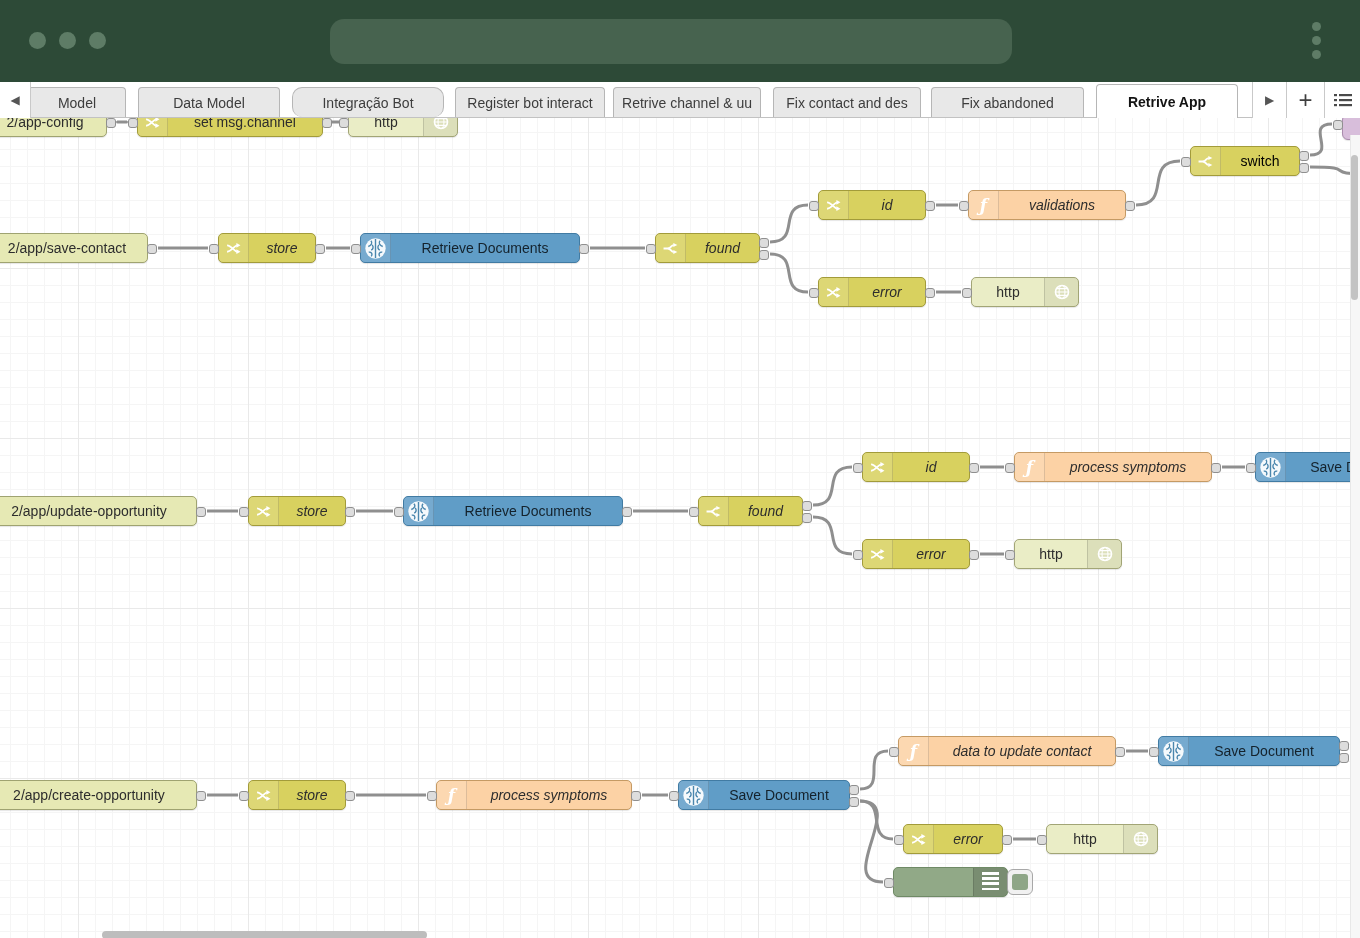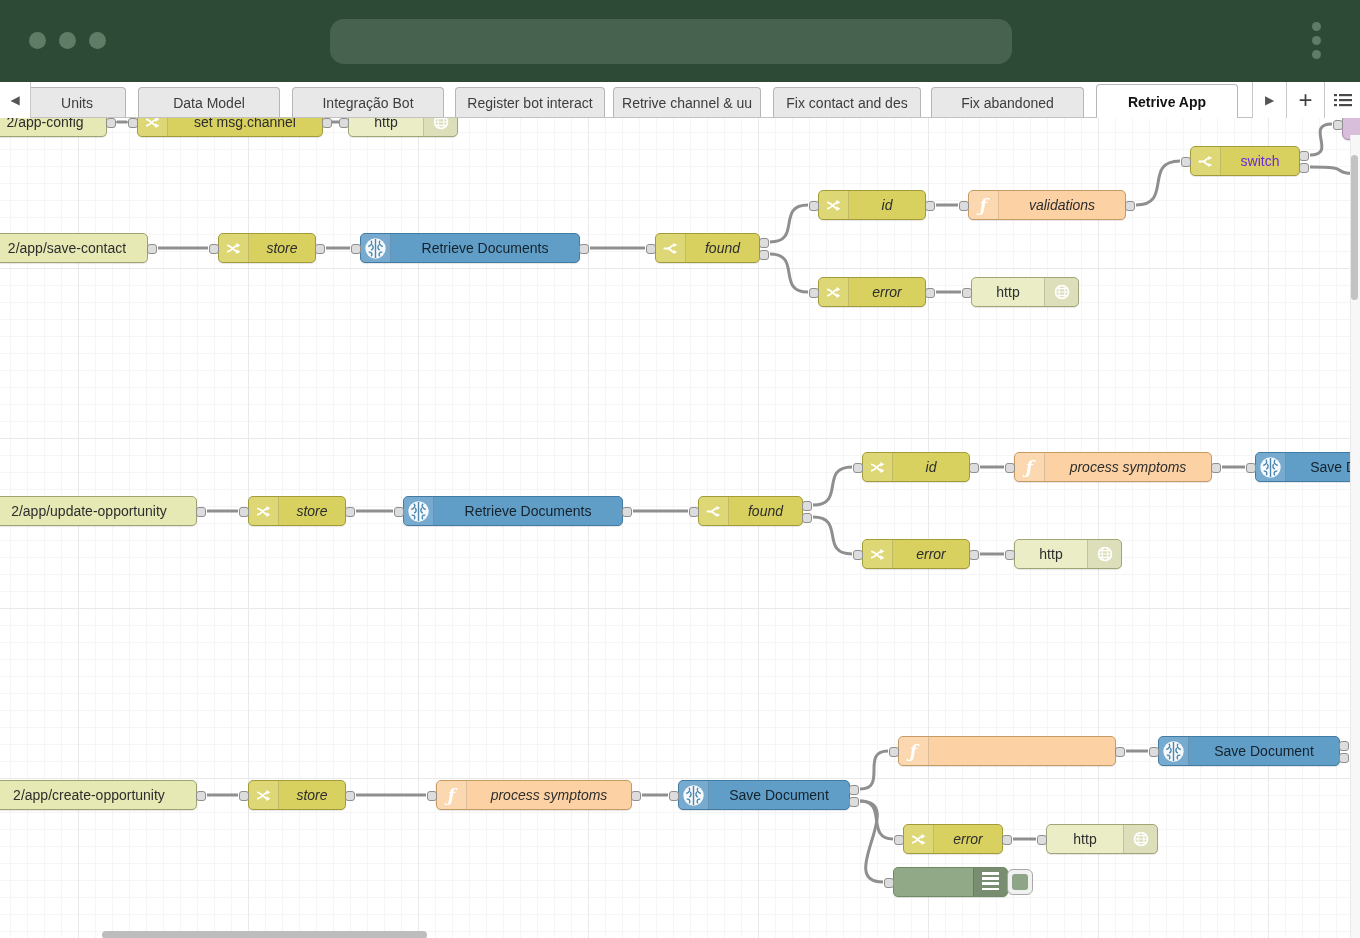--- a/index.html
+++ b/index.html
@@ -64,23 +64,23 @@
   <div class="traffic-dot" style="left:59px"></div>
   <div class="traffic-dot" style="left:89px"></div>
   <div class="urlbar"></div>
   <div class="kebab-dot" style="top:22px"></div>
   <div class="kebab-dot" style="top:36px"></div>
   <div class="kebab-dot" style="top:50px"></div>
 </div>
 
 <div class="tabbar">
   <div id="tabs-host">
-      <div class="tab" style="left: 28px; width: 98px;">Units</div>
+      <div class="tab" style="left: 28px; width: 98px;">Model</div>
       <div class="tab" style="left: 138px; width: 142px;">Data Model</div>
-      <div class="tab" style="left: 292px; width: 152px;">Integração Bot</div>
+      <div class="tab" style="left: 292px; width: 152px; border-radius: 10px;">Integração Bot</div>
       <div class="tab" style="left: 455px; width: 150px;">Register bot interact</div>
       <div class="tab" style="left: 613px; width: 148px;">Retrive channel &amp; uu</div>
       <div class="tab" style="left: 773px; width: 148px;">Fix contact and des</div>
       <div class="tab" style="left: 931px; width: 153px; margin-top: 28px;">Fix abandoned</div>
       <div class="tab active" style="left: 1096px; width: 142px;">Retrive App</div>
     </div>
   <div class="tbtn sep-r" style="left:0;width:31px">
     <span style="font-size:12px;color:#555">◀</span>
   </div>
   <div class="tbtn sep-l" style="left:1252px;width:34px">
@@ -238,21 +238,21 @@
       </div>
       <div class="node" style="left: 1190px; top: 28px; width: 110px; background: rgb(216, 209, 95); border-color: rgb(162, 155, 58);">
         <div class="nicon left">
           <svg width="15" height="15" viewBox="0 0 14 14">
             <path d="M0.5 7 H4.5 C7.5 7 7.5 3.8 10 3.8" stroke="#fff" stroke-width="1.7" fill="none"></path>
             <path d="M4.5 7 C7.5 7 7.5 10.2 10 10.2" stroke="#fff" stroke-width="1.7" fill="none"></path>
             <path d="M9.6 1.9 L13.4 3.8 L9.6 5.7 Z" fill="#fff"></path>
             <path d="M9.6 8.3 L13.4 10.2 L9.6 12.1 Z" fill="#fff"></path>
           </svg>
         </div>
-        <div class="lbl" style="color: #6d28d9;">switch</div>
+        <div class="lbl" style="color: #000000;">switch</div>
         <div class="port" style="left: -10px; top: 10px;"></div>
         <div class="port" style="right: -10px; top: 4px;"></div>
         <div class="port" style="right: -10px; top: 16px;"></div>
       </div>
       <div class="node" style="left: 1342px; top: -4px; width: 30px; background: rgb(216, 190, 219); border-color: rgb(169, 139, 173); height: 26px; border-radius: 6px;">
         <div class="port" style="left: -10px; top: 5px;"></div>
       </div>
       <div class="node" style="left: 818px; top: 159px; width: 108px; background: rgb(216, 209, 95); border-color: rgb(162, 155, 58);">
         <div class="nicon left">
           <svg width="15" height="15" viewBox="0 0 14 14">
@@ -432,20 +432,21 @@
         </div>
         <div class="lbl" style="color: rgb(20, 34, 44);">Save Document</div>
         <div class="port" style="left: -10px; top: 10px;"></div>
         <div class="port" style="right: -10px; top: 4px;"></div>
         <div class="port" style="right: -10px; top: 16px;"></div>
       </div>
       <div class="node" style="left: 898px; top: 618px; width: 218px; background: rgb(252, 210, 165); border-color: rgb(197, 154, 100);">
         <div class="nicon left">
           <span class="fn-glyph">ƒ</span>
         </div>
+        <div class="lbl it" style="color: rgb(45, 45, 45);">data to update contact</div>
         <div class="port" style="left: -10px; top: 10px;"></div>
         <div class="port" style="right: -10px; top: 10px;"></div>
       </div>
       <div class="node" style="left: 1158px; top: 618px; width: 182px; background: rgb(96, 157, 199); border-color: rgb(65, 123, 163);">
         <div class="nicon left">
           <svg width="23" height="23" viewBox="0 0 14 14">
             <circle cx="7" cy="7" r="6.2" fill="#fff" opacity="0.93"></circle>
             <g stroke="#4a86ad" stroke-width="0.85" fill="none">
               <path d="M7 1.2 V12.8"></path>
               <path d="M4.2 2.3 C5.6 3.8 4.2 5.2 2.6 5.8"></path>

